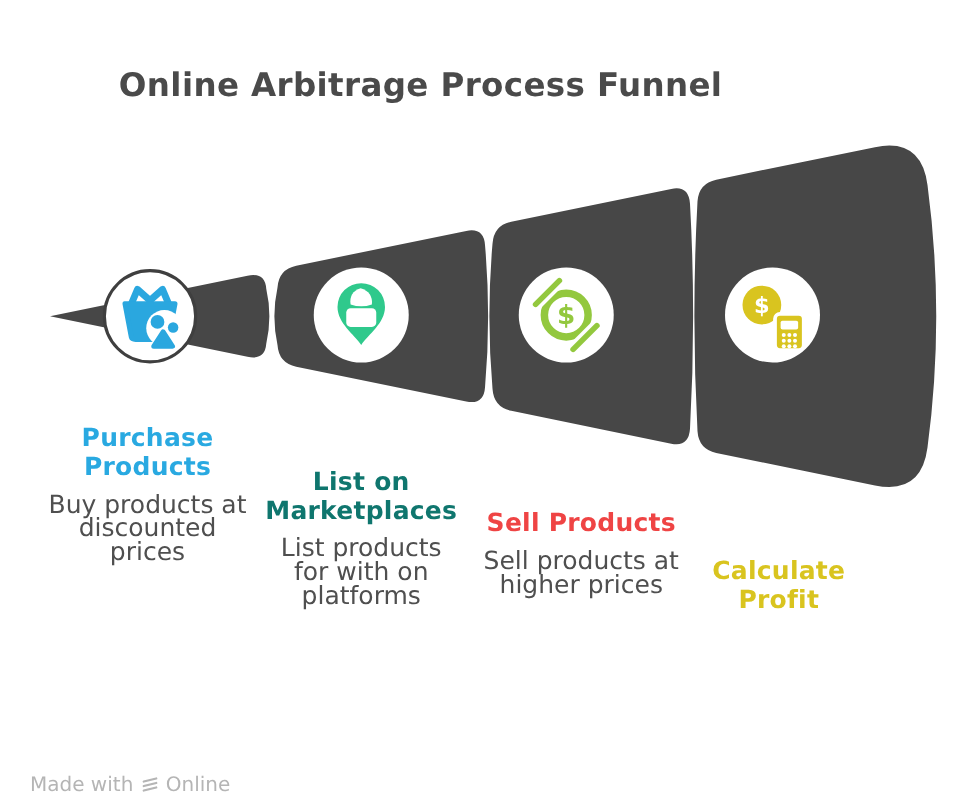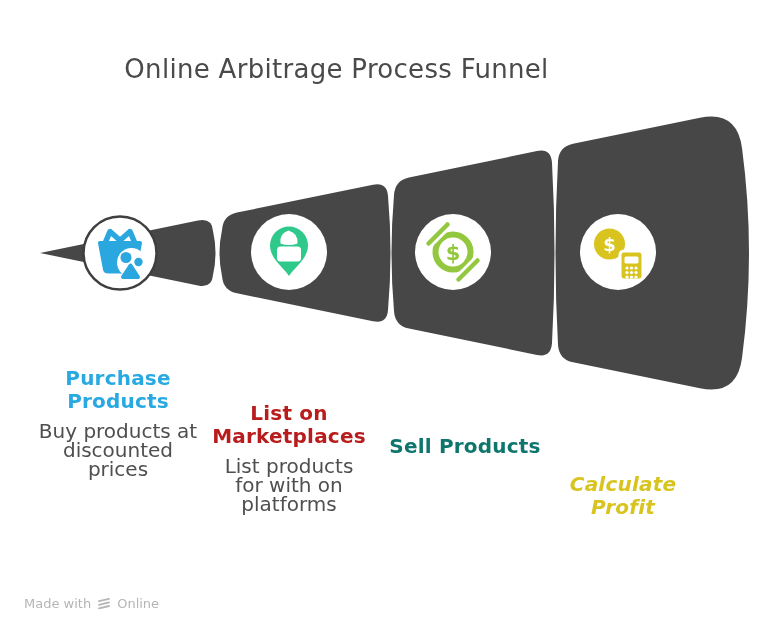--- a/index.html
+++ b/index.html
@@ -1,33 +1,33 @@
 <!DOCTYPE html>
 <html><head>
 <meta charset="utf-8">
 <style>
   html,body{margin:0;padding:0;background:#fff;}
   .canvas{position:relative;width:765px;height:636px;background:#ffffff;overflow:hidden;
           font-family:"DejaVu Sans","Liberation Sans",sans-serif;}
   .page-title{position:absolute;top:54px;left:0;width:673px;text-align:center;
-              font-size:26px;font-weight:400;color:#4a4a4a;letter-spacing:.3px;}
+              font-size:26px;font-weight:700;color:#4a4a4a;letter-spacing:.3px;}
   .funnel-svg{position:absolute;top:0;left:0;}
-  .stage{position:absolute;text-align:center;margin-top:28px;}
+  .stage{position:absolute;text-align:center;}
   .stage h2{margin:0;font-size:20px;font-weight:700;line-height:23px;letter-spacing:.2px;}
   .stage p{margin:9px 0 0 0;font-size:20px;line-height:19px;color:#4f4f4f;}
   #stage-1{left:38px;top:339px;width:160px;}
   #stage-2{left:208px;top:374px;width:162px;}
   #stage-3{left:380px;top:407px;width:170px;}
-  #stage-4{left:537px;top:445px;width:172px;font-style:italic;}
+  #stage-4{left:537px;top:445px;width:172px;}
   #stage-1 h2{color:#29a9e1;}
-  #stage-2 h2{color:#b91c1c;}
-  #stage-3 h2{color:#0f766e;}
+  #stage-2 h2{color:#0f766e;}
+  #stage-3 h2{color:#ef4444;}
   #stage-4 h2{color:#d9c41f;}
-  .watermark{position:absolute;left:24px;top:596px;display:flex;align-items:center;gap:6px;
-             color:#b5b5b5;font-size:13px;}
+  .watermark{position:absolute;left:24px;top:618px;display:flex;align-items:center;gap:6px;
+             color:#b5b5b5;font-size:16px;}
   .watermark .napkin-glyph{display:inline-block;}
 </style>
 </head>
 <body>
 
 <div class="canvas">
 
   <div class="page-title">Online Arbitrage Process Funnel</div>
 
   <svg class="funnel-svg" width="765" height="430" viewBox="0 0 765 430">
@@ -92,20 +92,21 @@
   <div class="stage" id="stage-1">
     <h2>Purchase Products</h2>
     <p>Buy products at discounted prices</p>
   </div>
   <div class="stage" id="stage-2">
     <h2>List on Marketplaces</h2>
     <p>List products for with on platforms</p>
   </div>
   <div class="stage" id="stage-3">
     <h2>Sell Products</h2>
+    <p>Sell products at higher prices</p>
   </div>
   <div class="stage" id="stage-4">
     <h2>Calculate Profit</h2>
   </div>
 
   <div class="watermark">
     <span>Made with</span>
     <svg class="napkin-glyph" width="14" height="14" viewBox="0 0 14 14">
       <line x1="2" y1="4.2" x2="12" y2="1.8" stroke="#b5b5b5" stroke-width="1.8" stroke-linecap="round"></line>
       <line x1="2" y1="7.8" x2="12" y2="5.4" stroke="#b5b5b5" stroke-width="1.8" stroke-linecap="round"></line>

